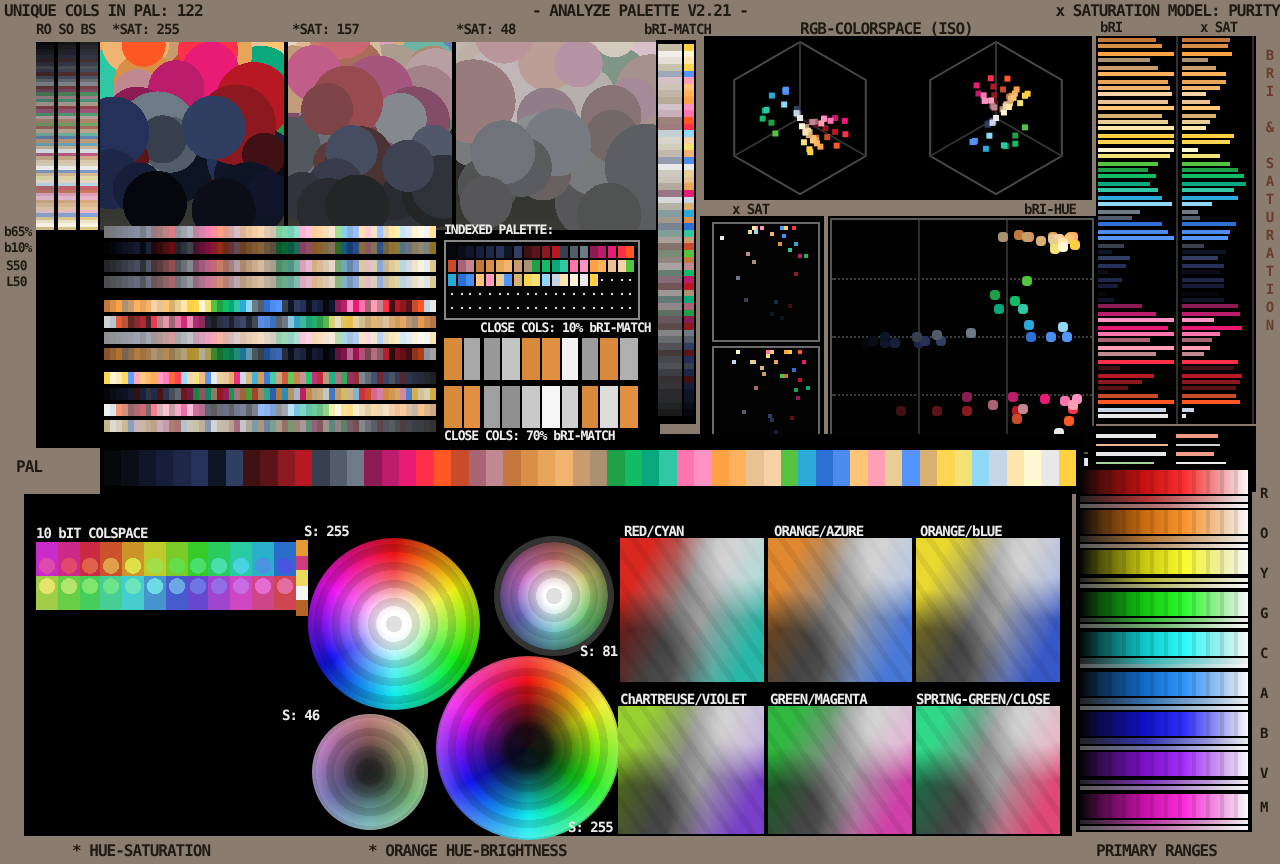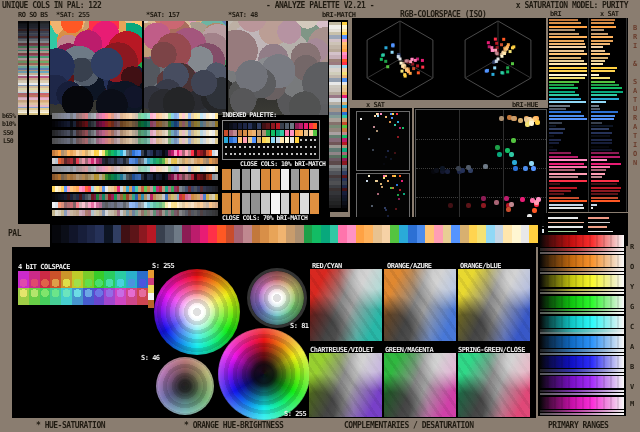--- a/index.html
+++ b/index.html
@@ -14,21 +14,21 @@
     letter-spacing:1px;color:#693c2c;z-index:6;white-space:pre;}
   svg{position:absolute;overflow:visible;}
 </style>
 </head>
 <body>
 
 <div id="screen">
 
   <span class="lbl" style="left:2px;top:1px">UNIQUE COLS IN PAL: 122</span>
   <span class="lbl" style="left:50%;top:1px;transform:translateX(-50%)">- ANALYZE PALETTE V2.21 -</span>
-  <span class="lbl" style="right:12px;top:1px">x SATURATION MODEL: PURITY</span>
+  <span class="lbl" style="right:0;top:1px">x SATURATION MODEL: PURITY</span>
 
   <span class="lbl s7" style="left:18px;top:11px">RO SO BS</span>
   <span class="lbl s7" style="left:56px;top:11px">*SAT: 255</span>
   <span class="lbl s7" style="left:146px;top:11px">*SAT: 157</span>
   <span class="lbl s7" style="left:228px;top:11px">*SAT: 48</span>
   <span class="lbl s7" style="left:322px;top:11px">bRI-MATCH</span>
   <span class="lbl" style="left:400px;top:10px">RGB-COLORSPACE (ISO)</span>
   <span class="lbl s7" style="left:550px;top:10px">bRI</span>
   <span class="lbl s7" style="left:600px;top:10px">x SAT</span>
 
@@ -515,36 +515,35 @@
       <div style="position: absolute; left: 2px; top: 155.6px; width: 84px; height: 2.5px; background-image: linear-gradient(90deg, rgb(34, 34, 34), rgb(125, 52, 178) 40%, rgb(184, 144, 213) 75%, rgb(238, 238, 238));"></div>
       <div style="position: absolute; left: 2px; top: 159px; width: 84px; height: 2px; background-image: linear-gradient(90deg, rgb(85, 85, 85), rgb(159, 117, 189) 50%, rgb(248, 248, 248));"></div>
       <div style="position: absolute; left: 2px; top: 162.6px; width: 84px; height: 12px; background-image: repeating-linear-gradient(90deg, rgba(0, 0, 0, 0.1) 0px, rgba(0, 0, 0, 0.1) 2px, rgba(0, 0, 0, 0) 2px, rgba(0, 0, 0, 0) 7px), linear-gradient(90deg, rgb(5, 5, 5), rgb(80, 11, 69) 12%, rgb(198, 16, 168) 38%, rgb(250, 46, 216) 62%, rgb(238, 160, 225) 84%, rgb(250, 250, 250));"></div>
       <div style="position: absolute; left: 2px; top: 175.8px; width: 84px; height: 2.5px; background-image: linear-gradient(90deg, rgb(34, 34, 34), rgb(178, 52, 157) 40%, rgb(213, 144, 201) 75%, rgb(238, 238, 238));"></div>
       <div style="position: absolute; left: 2px; top: 179.2px; width: 84px; height: 2px; background-image: linear-gradient(90deg, rgb(85, 85, 85), rgb(189, 117, 177) 50%, rgb(248, 248, 248));"></div>
     </div>
 
   <span class="wlbl s65" style="left:222px;top:112px">INDEXED PALETTE:</span>
   <span class="wlbl s65" style="left:240px;top:161px">CLOSE COLS: 10% bRI-MATCH</span>
   <span class="wlbl s65" style="left:222px;top:215px">CLOSE COLS: 70% bRI-MATCH</span>
-  <span class="wlbl" style="left:18px;top:263px">4 bIT COLSPACE</span>
+  <span class="wlbl" style="left:18px;top:263px">10 bIT COLSPACE</span>
   <span class="wlbl" style="left:152px;top:262px">S: 255</span>
   <span class="wlbl" style="left:290px;top:322px">S: 81</span>
   <span class="wlbl" style="left:141px;top:354px">S: 46</span>
   <span class="wlbl" style="left:284px;top:410px">S: 255</span>
   <span class="wlbl" style="left:312px;top:262px">RED/CYAN</span>
   <span class="wlbl" style="left:387px;top:262px">ORANGE/AZURE</span>
   <span class="wlbl" style="left:460px;top:262px">ORANGE/bLUE</span>
   <span class="wlbl" style="left:310px;top:346px">ChARTREUSE/VIOLET</span>
   <span class="wlbl" style="left:385px;top:346px">GREEN/MAGENTA</span>
   <span class="wlbl" style="left:458px;top:346px">SPRING-GREEN/CLOSE</span>
 
   <span class="lbl" style="left:8px;top:229px">PAL</span>
   <span class="lbl" style="left:36px;top:421px">* HUE-SATURATION</span>
   <span class="lbl" style="left:184px;top:421px">* ORANGE HUE-BRIGHTNESS</span>
-  <span class="lbl" style="left:344px;top:421px">COMPLEMENTARIES / DESATURATION</span>
   <span class="lbl" style="left:548px;top:421px">PRIMARY RANGES</span>
 
   <span class="vtext" style="left:631px;top:24px">BRI &amp; SATURATION</span>
   <span class="lbl s7" style="left:630px;top:243px">R</span>
   <span class="lbl s7" style="left:630px;top:263px">O</span>
   <span class="lbl s7" style="left:630px;top:283px">Y</span>
   <span class="lbl s7" style="left:630px;top:303px">G</span>
   <span class="lbl s7" style="left:630px;top:323px">C</span>
   <span class="lbl s7" style="left:630px;top:343px">A</span>
   <span class="lbl s7" style="left:630px;top:363px">B</span>

